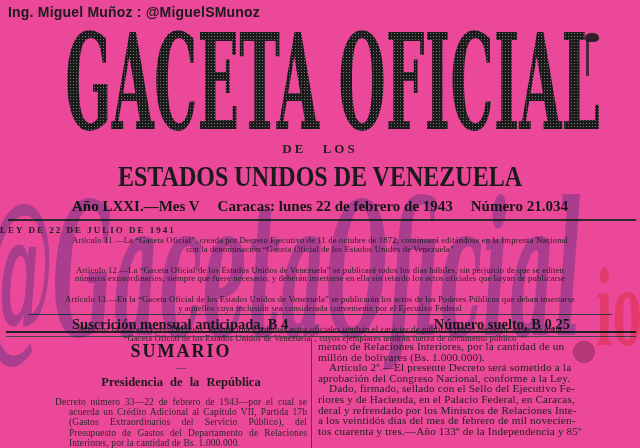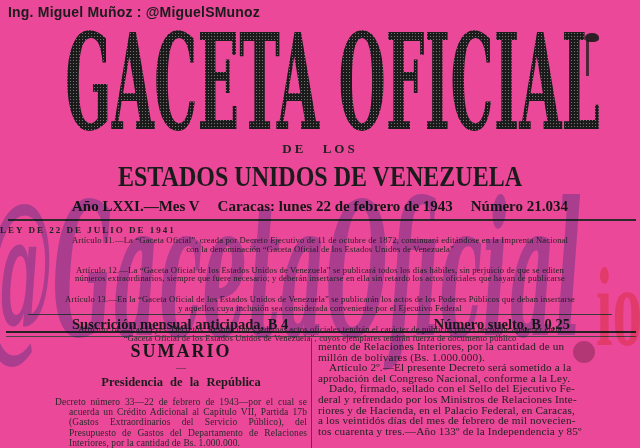--- a/index.html
+++ b/index.html
@@ -132,22 +132,22 @@
     <div class="entry">Decreto número 33—22 de febrero de 1943—por el cual se acuerda un Crédito Adicional al Capítulo VII, Partida 17b (Gastos Extraordinarios del Servicio Público), del Presupuesto de Gastos del Departamento de Relaciones Interiores, por la cantidad de Bs. 1.000.000.</div>
 
   </div>
 
   <div class="right-col">
     <div class="rline">mento de Relaciones Interiores, por la cantidad de un</div>
     <div class="rline">millón de bolívares (Bs. 1.000.000).</div>
     <div class="rline indent">Artículo 2º.—El presente Decreto será sometido a la</div>
     <div class="rline">aprobación del Congreso Nacional, conforme a la Ley.</div>
     <div class="rline indent">Dado, firmado, sellado con el Sello del Ejecutivo Fe-</div>
+    <div class="rline">riores y de Hacienda, en el Palacio Federal, en Caracas,</div>
     <div class="rline">deral y refrendado por los Ministros de Relaciones Inte-</div>
-    <div class="rline">riores y de Hacienda, en el Palacio Federal, en Caracas,</div>
     <div class="rline">a los veintidós días del mes de febrero de mil novecien-</div>
     <div class="rline">tos cuarenta y tres.—Año 133º de la Independencia y 85º</div>
 
   </div>
 
   <svg class="watermark-svg" width="640" height="240">
     <text x="-18" y="165" textLength="600" lengthAdjust="spacingAndGlyphs" style="font-family:'DejaVu Serif',serif;font-style:italic;font-weight:bold;font-size:185px;" fill="#a7cceb" fill-opacity="0.8">@GacetaOficial</text>
     <circle cx="584" cy="182" r="11" fill="#909090" opacity="0.55"></circle>
     <text x="596" y="175" textLength="46" lengthAdjust="spacingAndGlyphs" style="font-family:'Liberation Serif',serif;font-weight:bold;font-size:112px;" fill="#f3c6a6" fill-opacity="0.85">io</text>
   </svg>

